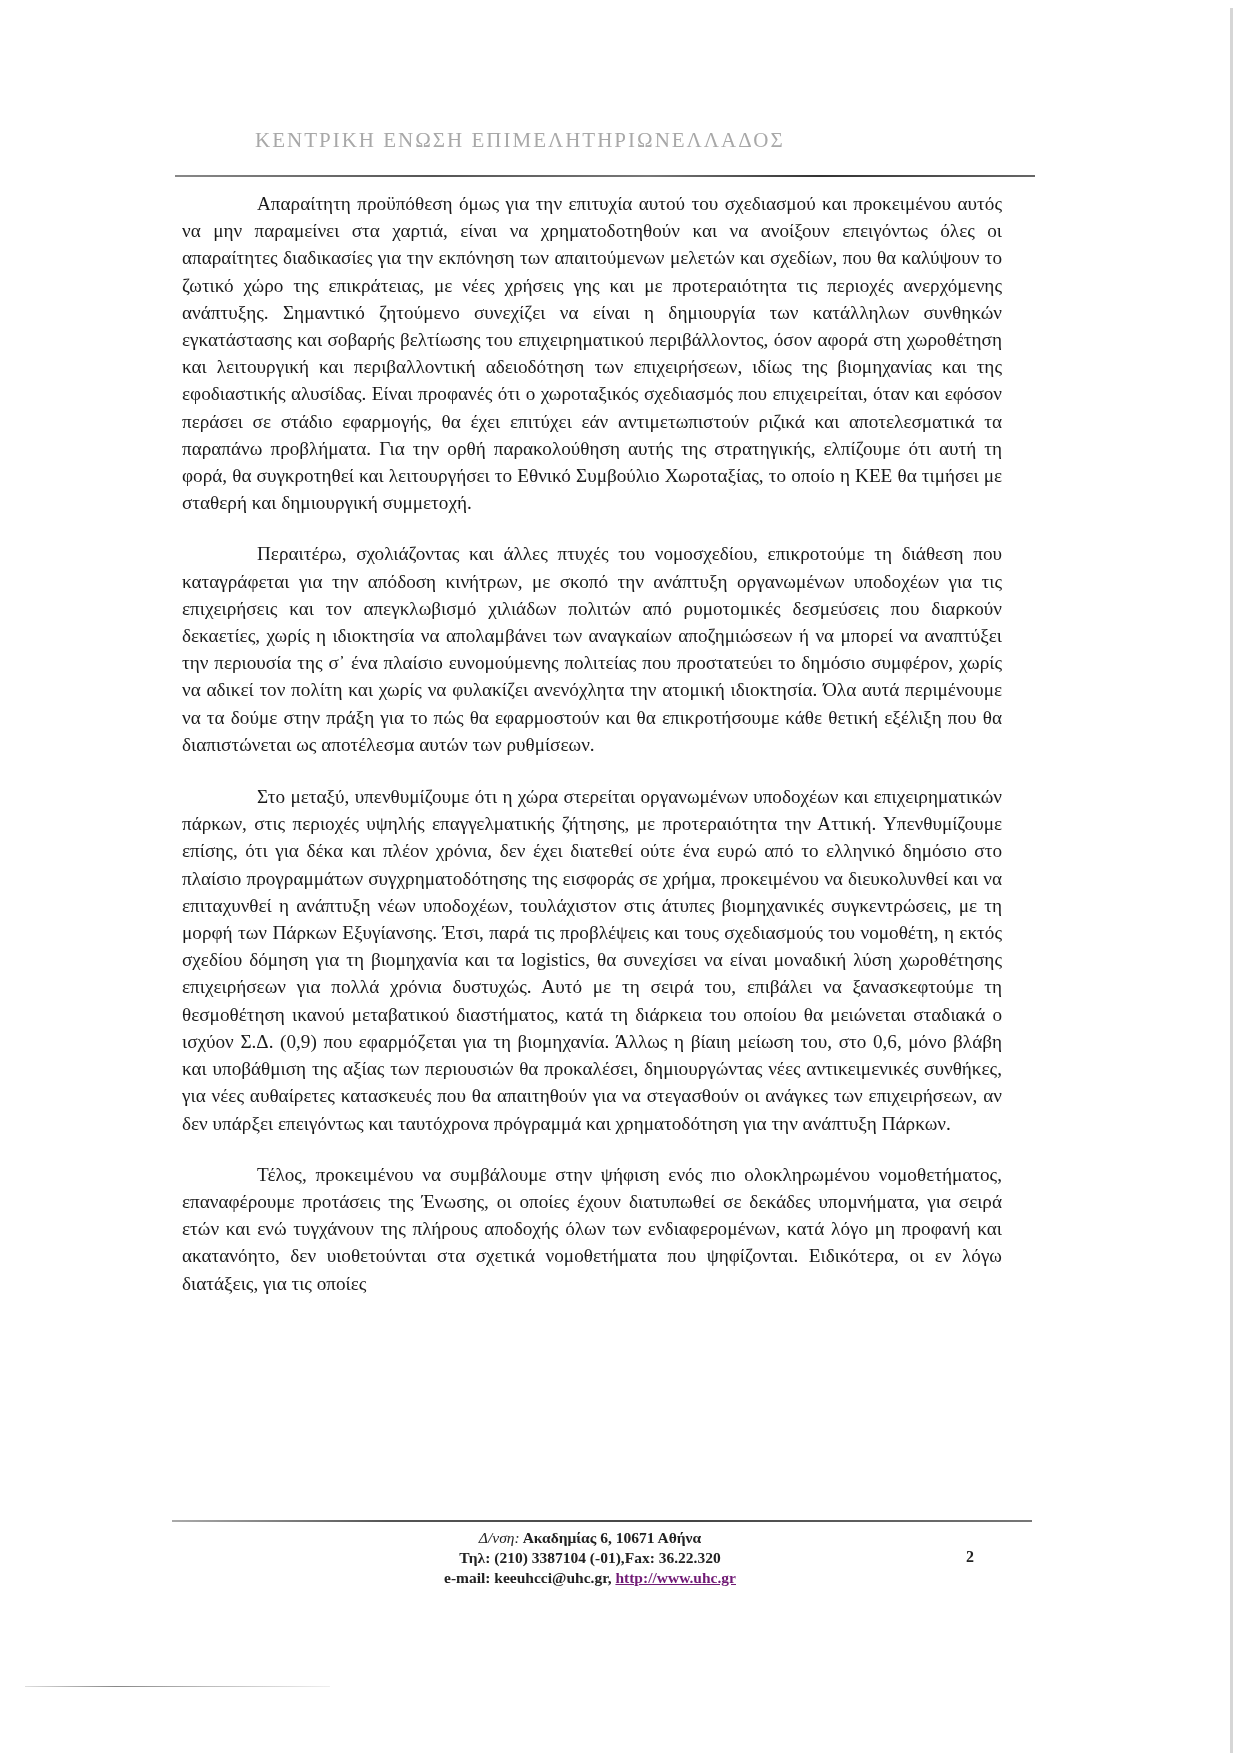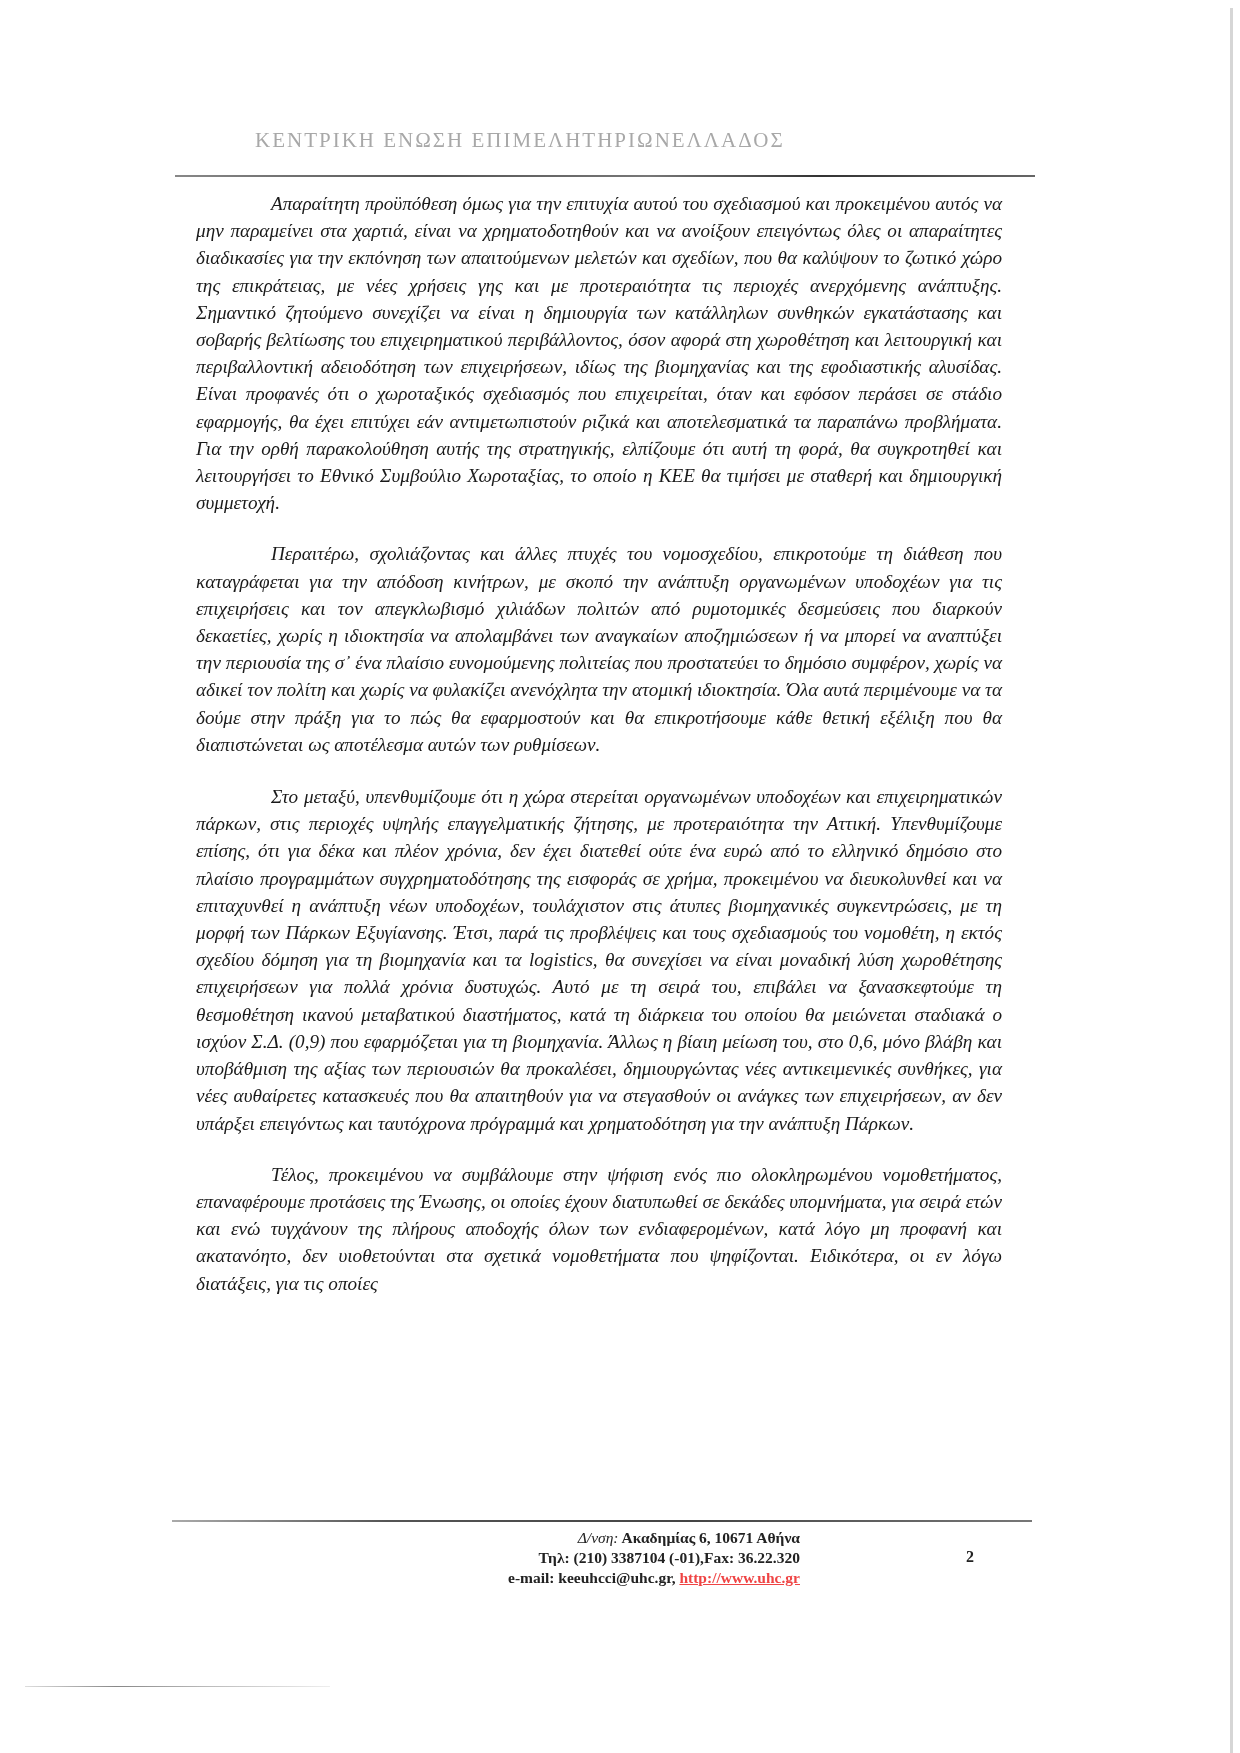--- a/index.html
+++ b/index.html
@@ -31,42 +31,41 @@
       background: linear-gradient(to right, #888 0%, #555 30%, #777 55%, #333 75%, #666 100%);
     }
     .body-text {
       position: absolute; left: 182px; top: 190px;
       width: 820px;
       font-size: 19.2px;
       line-height: 27.2px;
       text-align: justify;
     }
     .body-text p {
-      margin: 0 0 24px 14px;
+      margin: 0 0 24px 0;
       text-indent: 75px;
-      font-style: italic;
     }
     .body-text p:nth-child(2) { margin-bottom: 25px; }
     .footer-rule {
       position: absolute; left: 172px; top: 1520px;
       width: 860px; height: 2px;
       background: linear-gradient(to right, #aaa 0%, #555 25%, #444 60%, #777 100%);
     }
     .footer {
       position: absolute; left: 380px; top: 1528px;
       width: 420px;
-      text-align: right;
+      text-align: center;
       font-size: 15.5px;
       line-height: 20px;
       font-weight: bold;
       color: #222;
       font-family: "Liberation Serif", serif;
     }
     .footer .addr-label { font-style: italic; font-weight: normal; }
-    .footer a { color: #ef4444; text-decoration: underline; }
+    .footer a { color: #701a75; text-decoration: underline; }
     .page-number {
       position: absolute; left: 966px; top: 1548px;
       font-size: 16px; font-weight: bold;
       color: #222;
     }
     .scan-line {
       position: absolute; left: 25px; top: 1686px;
       width: 305px; height: 1px;
       background: linear-gradient(to right, #ddd, #888 30%, #bbb 60%, #eee);
     }

